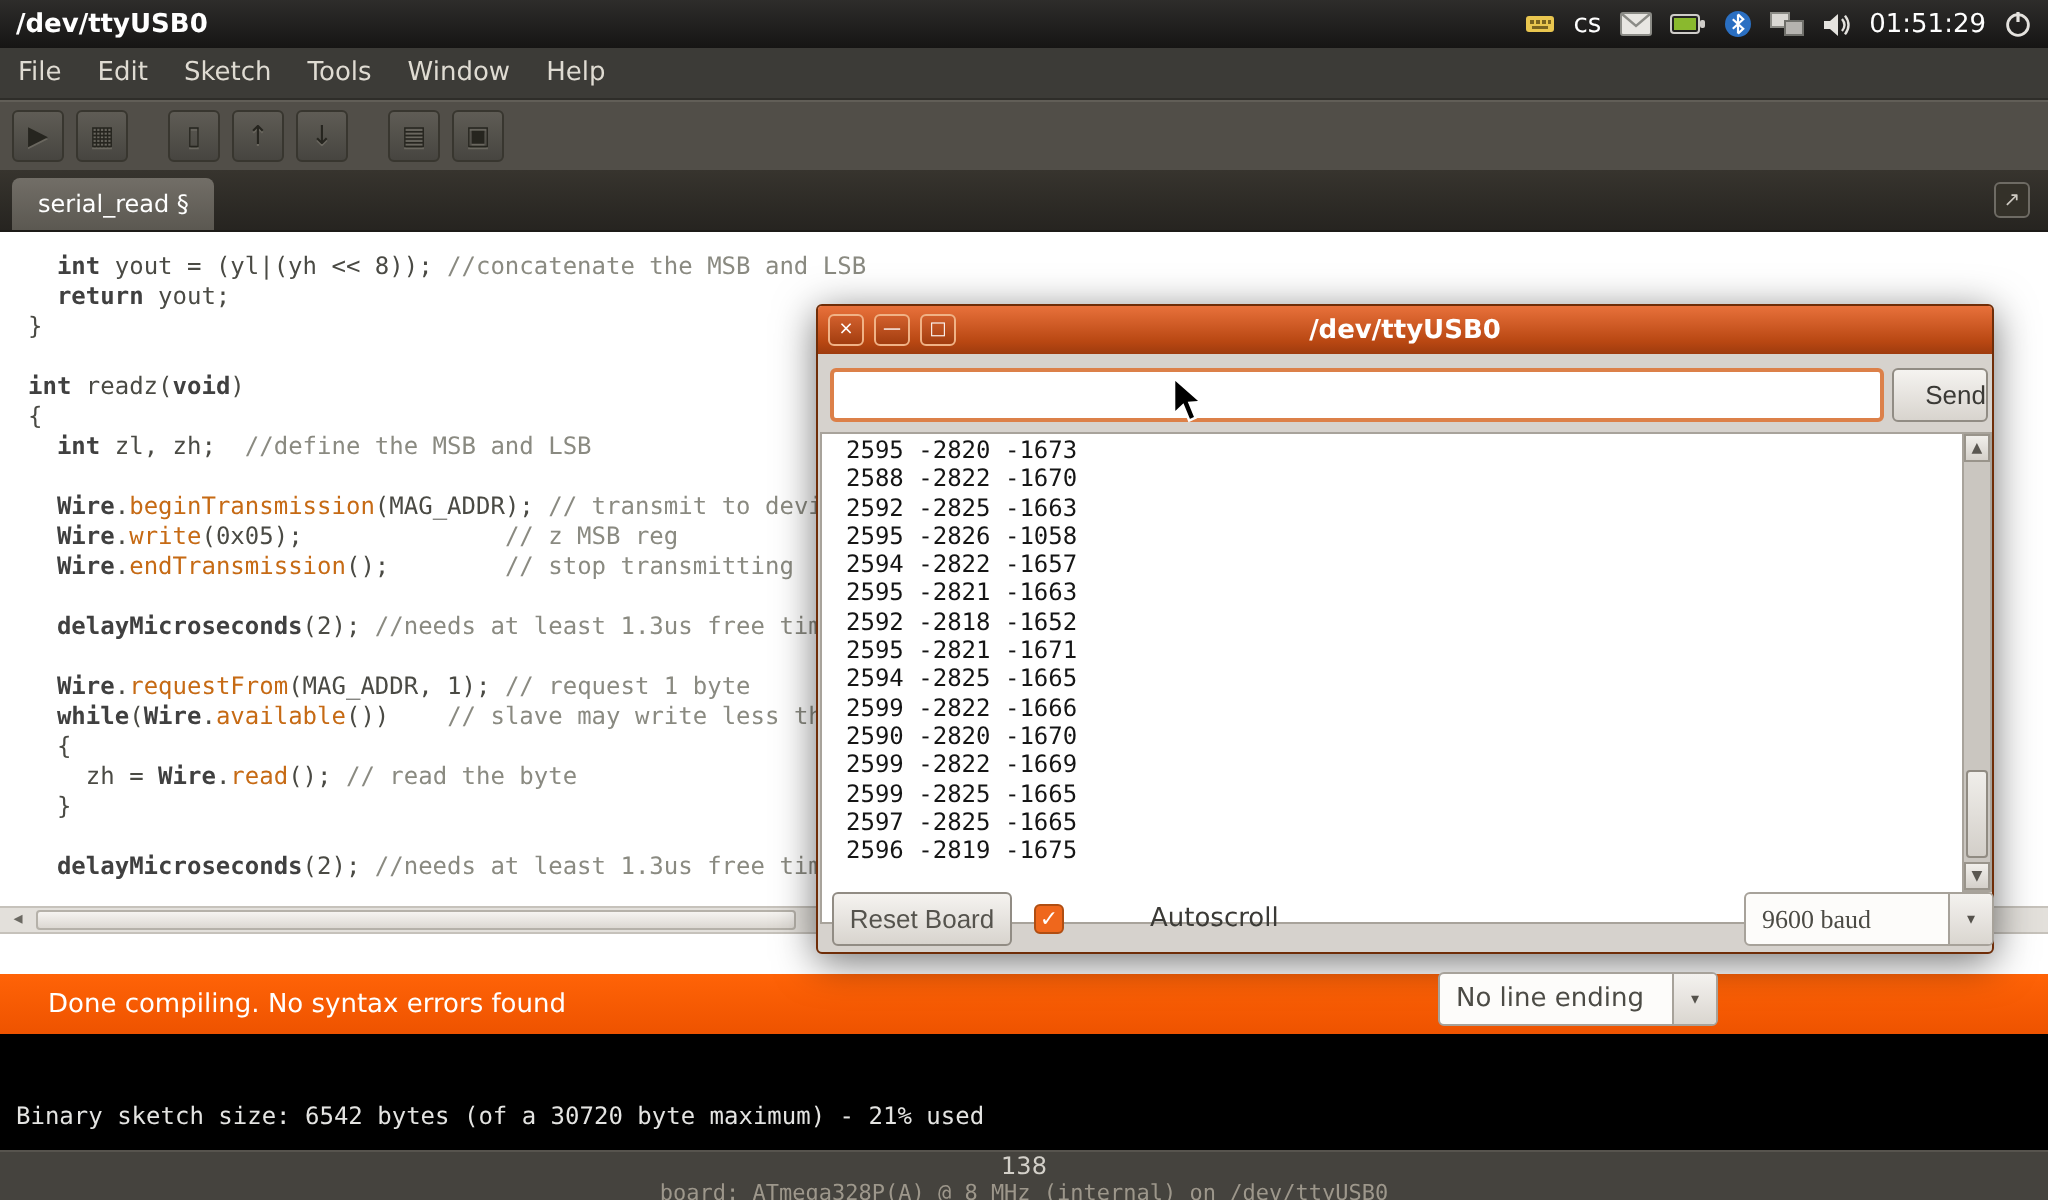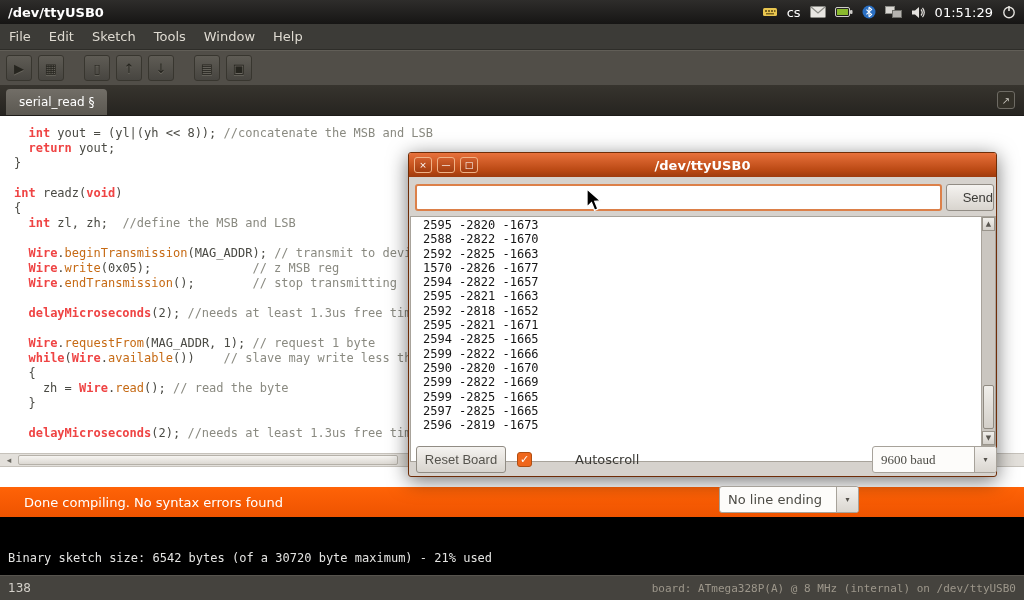--- a/index.html
+++ b/index.html
@@ -37,39 +37,39 @@
     border:1px solid #6e6b64;border-radius:3px;background:#343129;color:#cdc9c1;
     display:flex;align-items:center;justify-content:center;font-size:10px;}
 
   
   #editor{position:absolute;top:115px;left:0;width:1024px;height:372px;background:#fff;
     border-top:1px solid #1d1b18;}
   #code{padding:10px 0 0 14px;font-family:"DejaVu Sans Mono",monospace;font-size:12px;
     line-height:15px;}
   .code-line{white-space:pre;min-height:15px;}
   .tk-p{color:#4a4a44;}
-  .tk-k{color:#ef4444;font-weight:bold;}
+  .tk-k{color:#404040;font-weight:bold;}
   .tk-f{color:#c66a14;}
   .tk-c{color:#8a8a81;}
   #hscroll{position:absolute;left:0;top:337px;width:1024px;height:14px;background:#e3e0db;
     border-top:1px solid #c6c2bb;border-bottom:1px solid #c6c2bb;}
   #hscroll-left{position:absolute;left:2px;top:0;width:14px;height:12px;color:#6b6962;
     font-size:9px;display:flex;align-items:center;justify-content:center;}
   #hscroll-thumb{position:absolute;left:18px;top:1px;width:380px;height:10px;
     background:linear-gradient(#f6f4f1,#dcd8d2);border:1px solid #b5b1a9;border-radius:2px;}
 
   
   #status-bar{position:absolute;top:487px;left:0;width:1024px;height:30px;
     background:linear-gradient(#ff6307,#ee5300);color:#fff;display:flex;align-items:center;
     padding-left:24px;font-size:13px;}
   #console{position:absolute;top:517px;left:0;width:1024px;height:58px;background:#000;
     color:#e4e4e2;font-family:"DejaVu Sans Mono",monospace;font-size:12px;padding:34px 0 0 8px;}
   #footer{position:absolute;top:575px;left:0;width:1024px;height:25px;background:#45433e;
     border-top:1px solid #57544e;display:flex;align-items:center;justify-content:space-between;
-    padding:0 8px;}
+    padding:0 8px;flex-direction:column;}
   #line-number{color:#d3d0c9;font-size:12px;}
   #board-info{color:#9d978b;font-size:11px;font-family:"DejaVu Sans Mono",monospace;}
 
   
   #serial-window{position:absolute;left:408px;top:152px;width:589px;height:325px;
     background:#d6d2cd;border:1px solid #6f2d08;border-radius:3px;
     box-shadow:0 4px 20px rgba(0,0,0,.55);z-index:50;}
   #sw-titlebar{position:absolute;top:0;left:0;right:0;height:24px;border-radius:2px 2px 0 0;
     background:linear-gradient(#e8713b,#b84712 75%,#9e3b0e);display:flex;align-items:center;}
   .win-btn{width:18px;height:16px;margin-left:5px;border:1px solid #f0b286;border-radius:3px;
@@ -246,21 +246,21 @@
     <div class="win-btn">×</div>
     <div class="win-btn">—</div>
     <div class="win-btn">□</div>
   </div>
   <input id="sw-input" type="text" value="" style="">
   <button id="sw-send">Send</button>
   <div id="sw-output">
       <div class="serial-line">2595 -2820 -1673</div>
       <div class="serial-line">2588 -2822 -1670</div>
       <div class="serial-line">2592 -2825 -1663</div>
-      <div class="serial-line">1570 -2826 -1677</div>
+      <div class="serial-line">2595 -2826 -1058</div>
       <div class="serial-line">2594 -2822 -1657</div>
       <div class="serial-line">2595 -2821 -1663</div>
       <div class="serial-line">2592 -2818 -1652</div>
       <div class="serial-line">2595 -2821 -1671</div>
       <div class="serial-line">2594 -2825 -1665</div>
       <div class="serial-line">2599 -2822 -1666</div>
       <div class="serial-line">2590 -2820 -1670</div>
       <div class="serial-line">2599 -2822 -1669</div>
       <div class="serial-line">2599 -2825 -1665</div>
       <div class="serial-line">2597 -2825 -1665</div>

